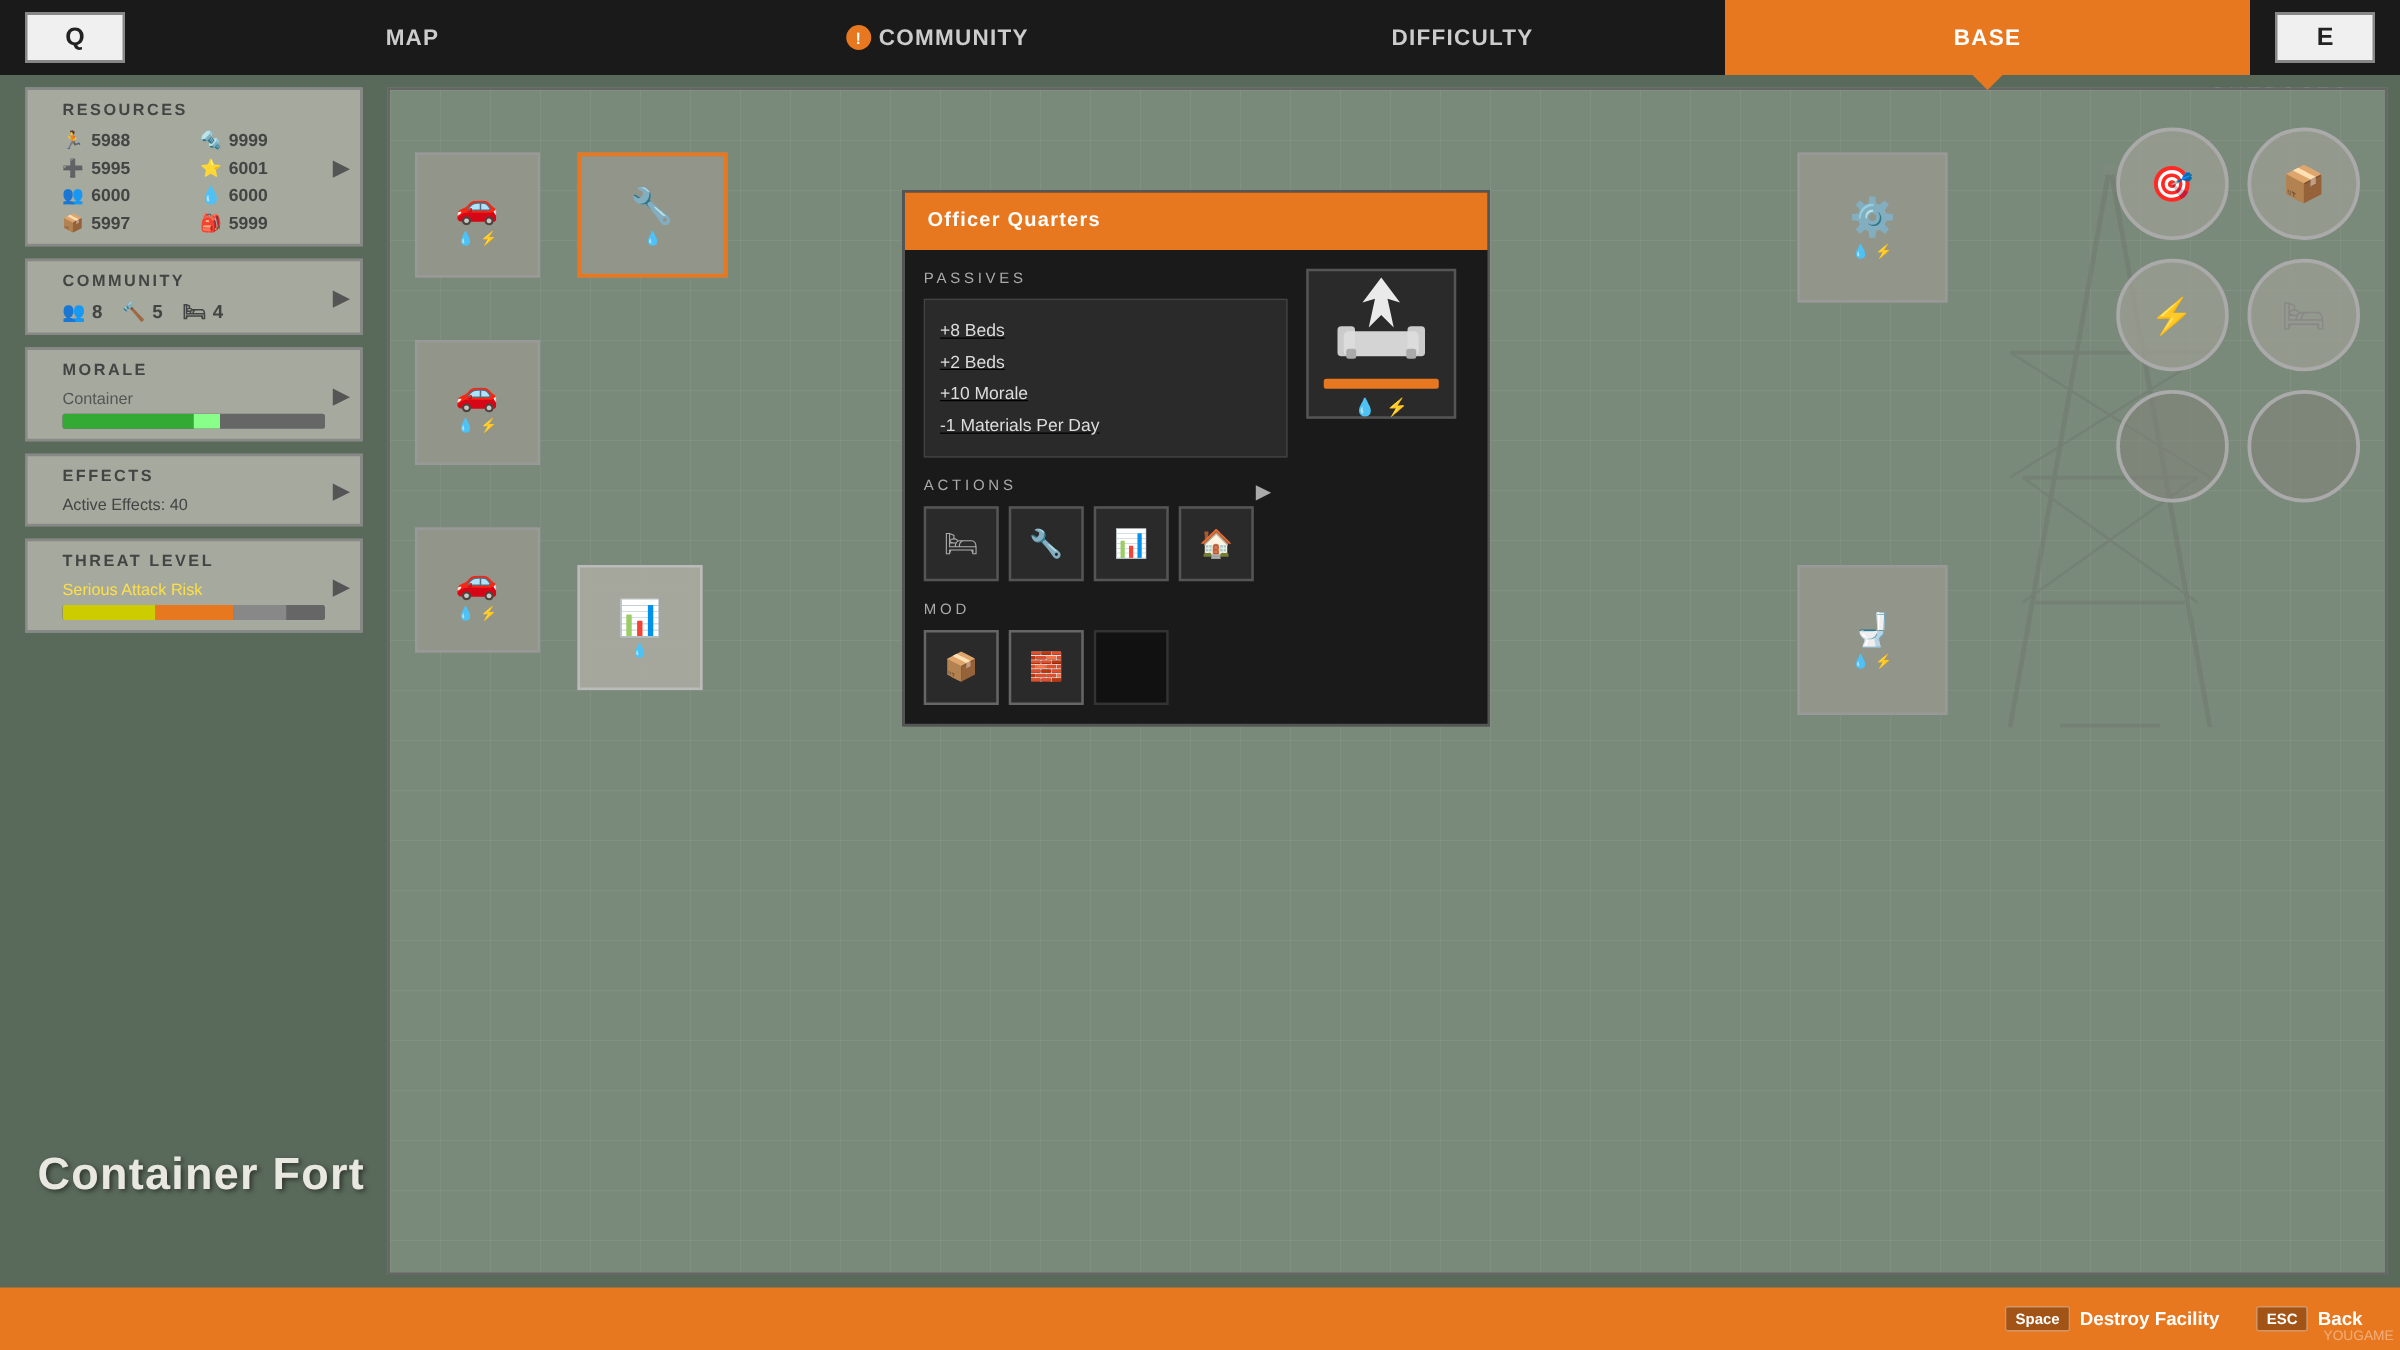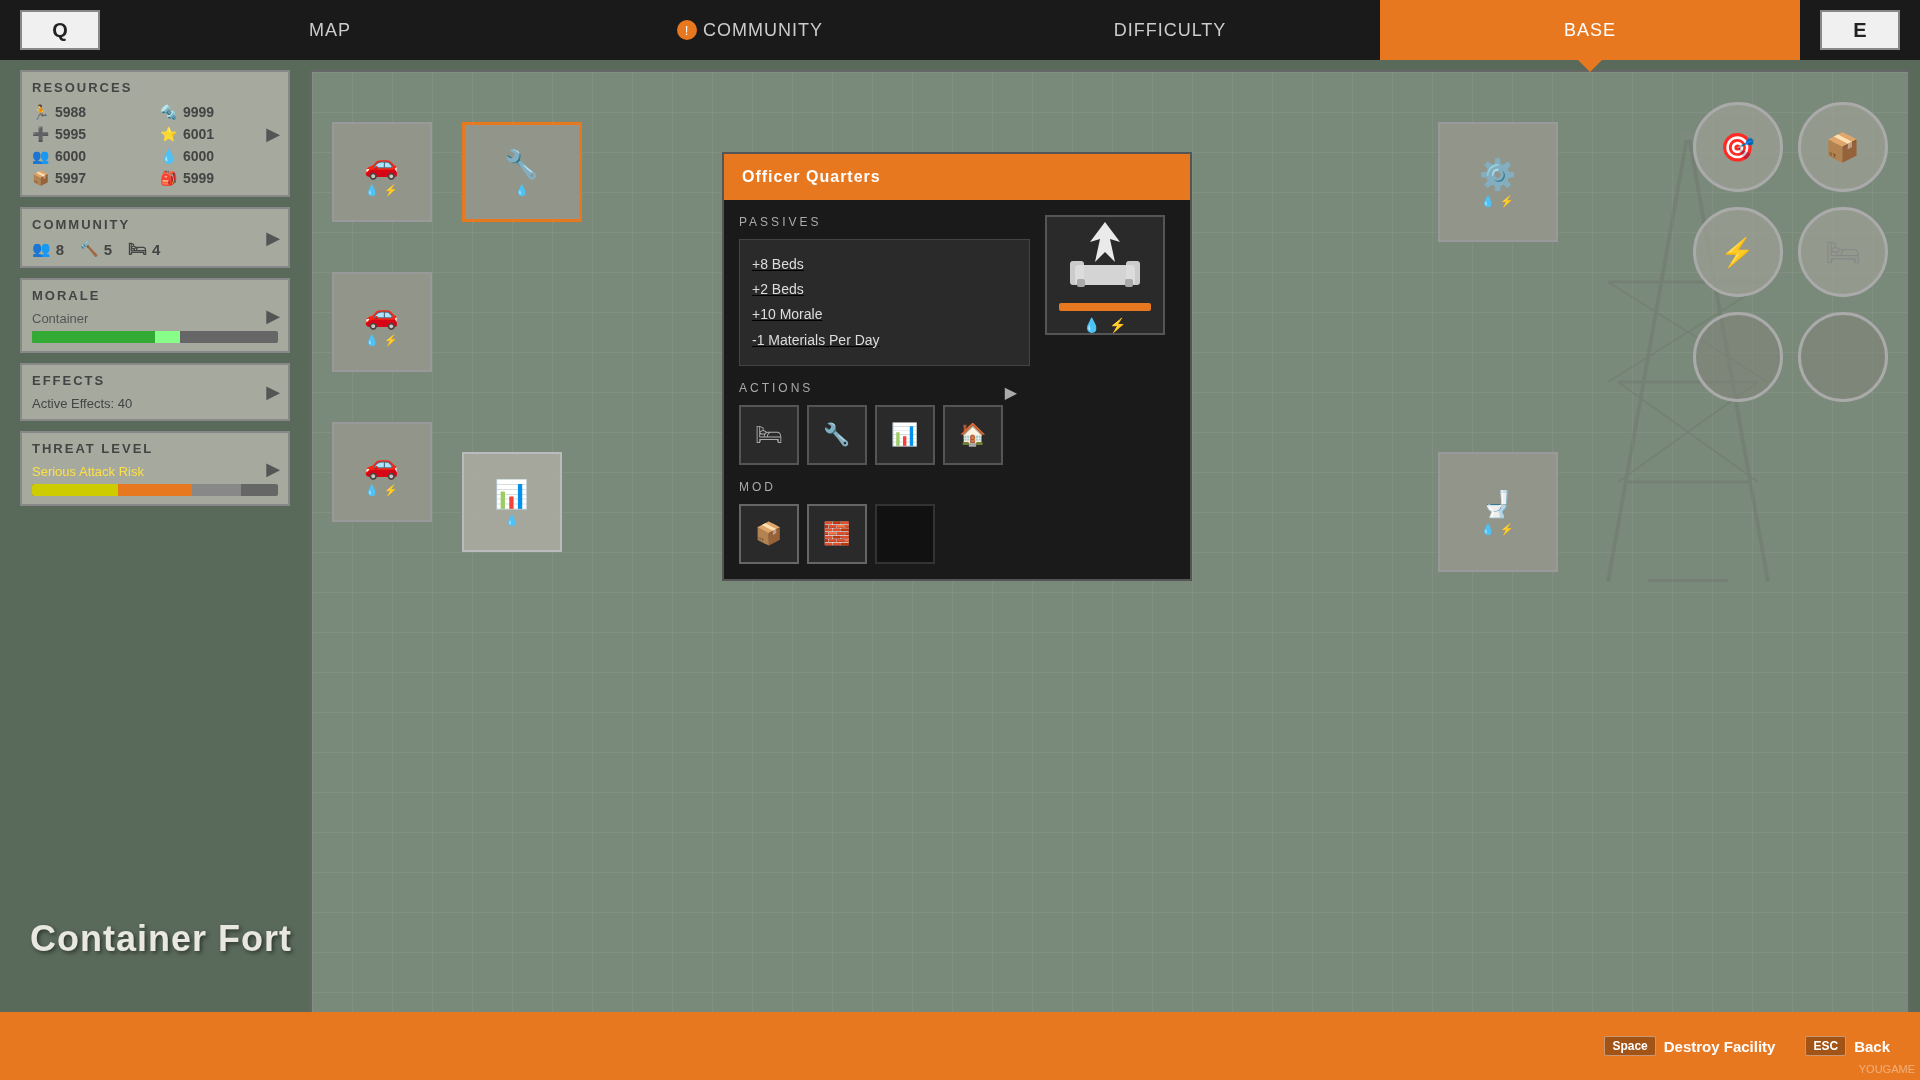--- a/index.html
+++ b/index.html
@@ -42,21 +42,21 @@
       height: 100%;
       align-items: stretch;
     }
     .nav-tab {
       flex: 1;
       display: flex;
       align-items: center;
       justify-content: center;
       color: #ccc;
       font-size: 18px;
-      font-weight: normal;
+      font-weight: bold;
       letter-spacing: 1px;
       cursor: pointer;
       text-transform: uppercase;
       position: relative;
     }
     .nav-tab.active {
       background: #e87820;
       color: #fff;
     }
     .nav-tab.active::after {
@@ -109,21 +109,21 @@
       left: 20px;
       width: 270px;
       display: flex;
       flex-direction: column;
       gap: 10px;
     }
 
     .panel-card {
       background: rgba(180, 180, 170, 0.85);
       border: 2px solid #888;
-      padding: 8px 10px;
+      padding: 8px 28px;
       position: relative;
     }
     .panel-card-title {
       color: #444;
       font-size: 13px;
       font-weight: bold;
       letter-spacing: 2px;
       margin-bottom: 8px;
       text-transform: uppercase;
     }
@@ -440,21 +440,21 @@
       text-shadow: 2px 2px 4px rgba(0,0,0,0.5);
       letter-spacing: 1px;
     }
 
     
     .bottom-bar {
       position: absolute;
       bottom: 0;
       left: 0;
       right: 0;
-      height: 68px;
+      height: 50px;
       background: #e87820;
       display: flex;
       align-items: center;
       justify-content: flex-end;
       padding: 0 30px;
       gap: 30px;
     }
     .bottom-action {
       display: flex;
       align-items: center;

